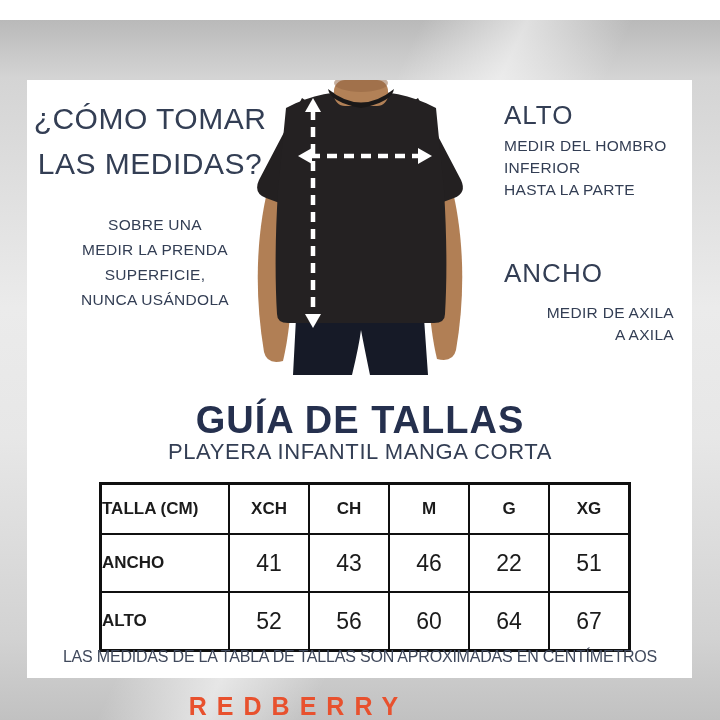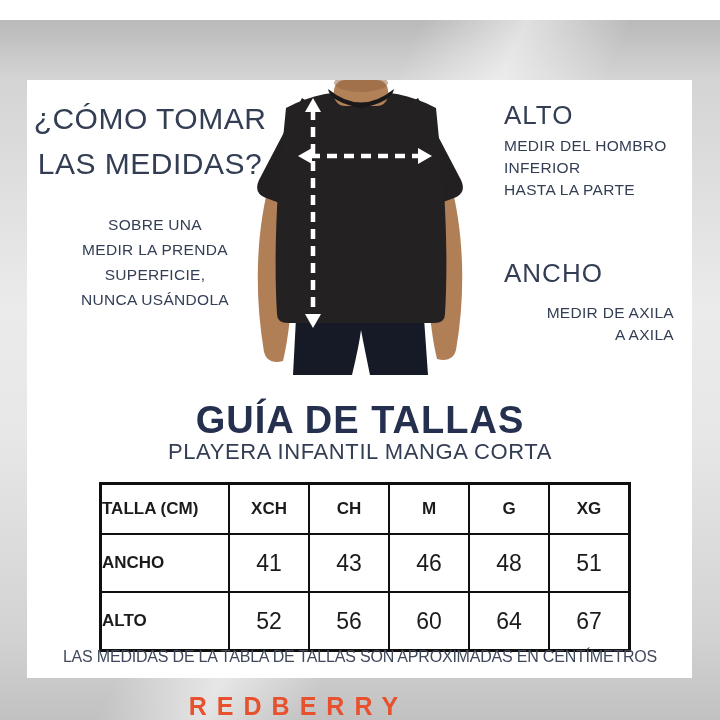--- a/index.html
+++ b/index.html
@@ -147,21 +147,21 @@
       <th class="col-size">CH</th>
       <th class="col-size">M</th>
       <th class="col-size">G</th>
       <th class="col-size">XG</th>
     </tr>
     <tr class="data">
       <th class="col-label">ANCHO</th>
       <td>41</td>
       <td>43</td>
       <td>46</td>
-      <td>48</td>
+      <td>22</td>
       <td>51</td>
     </tr>
     <tr class="data">
       <th class="col-label">ALTO</th>
       <td>52</td>
       <td>56</td>
       <td>60</td>
       <td>64</td>
       <td>67</td>
     </tr>

